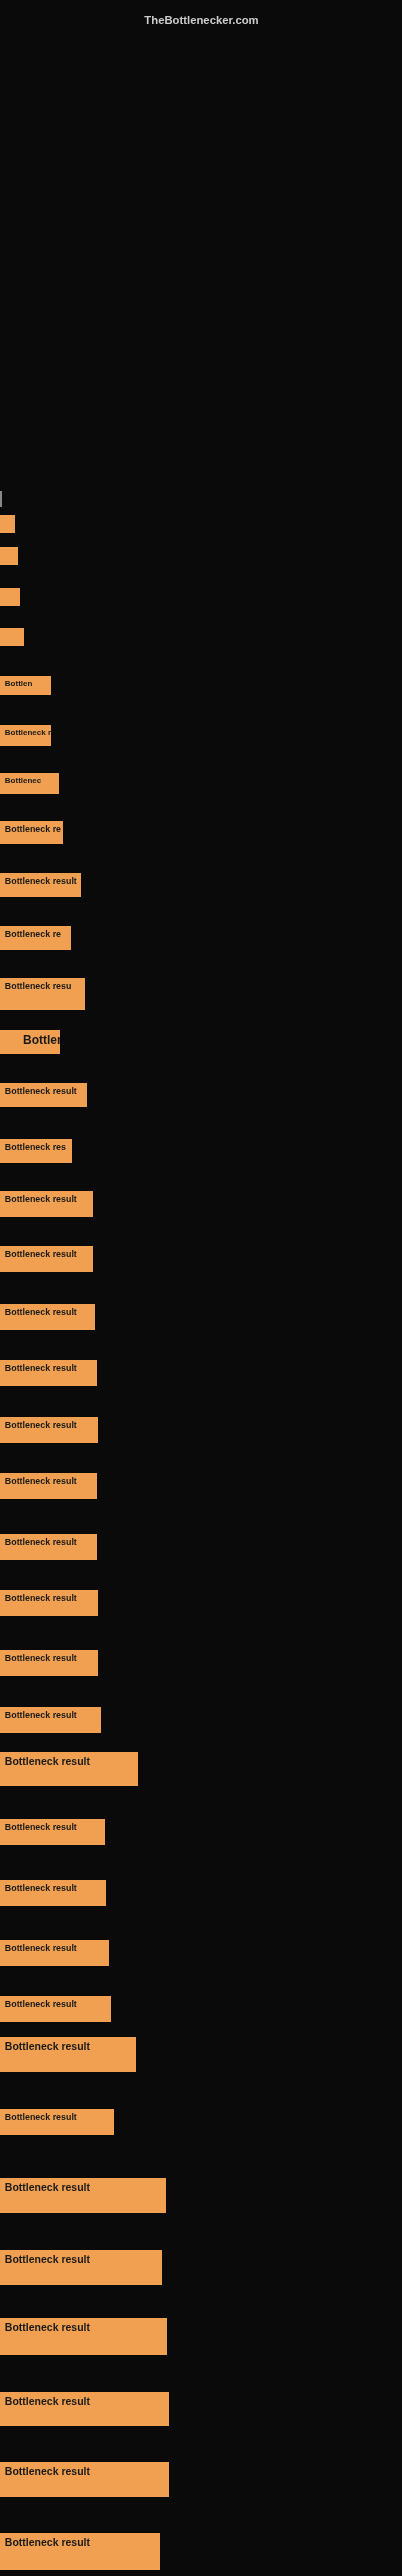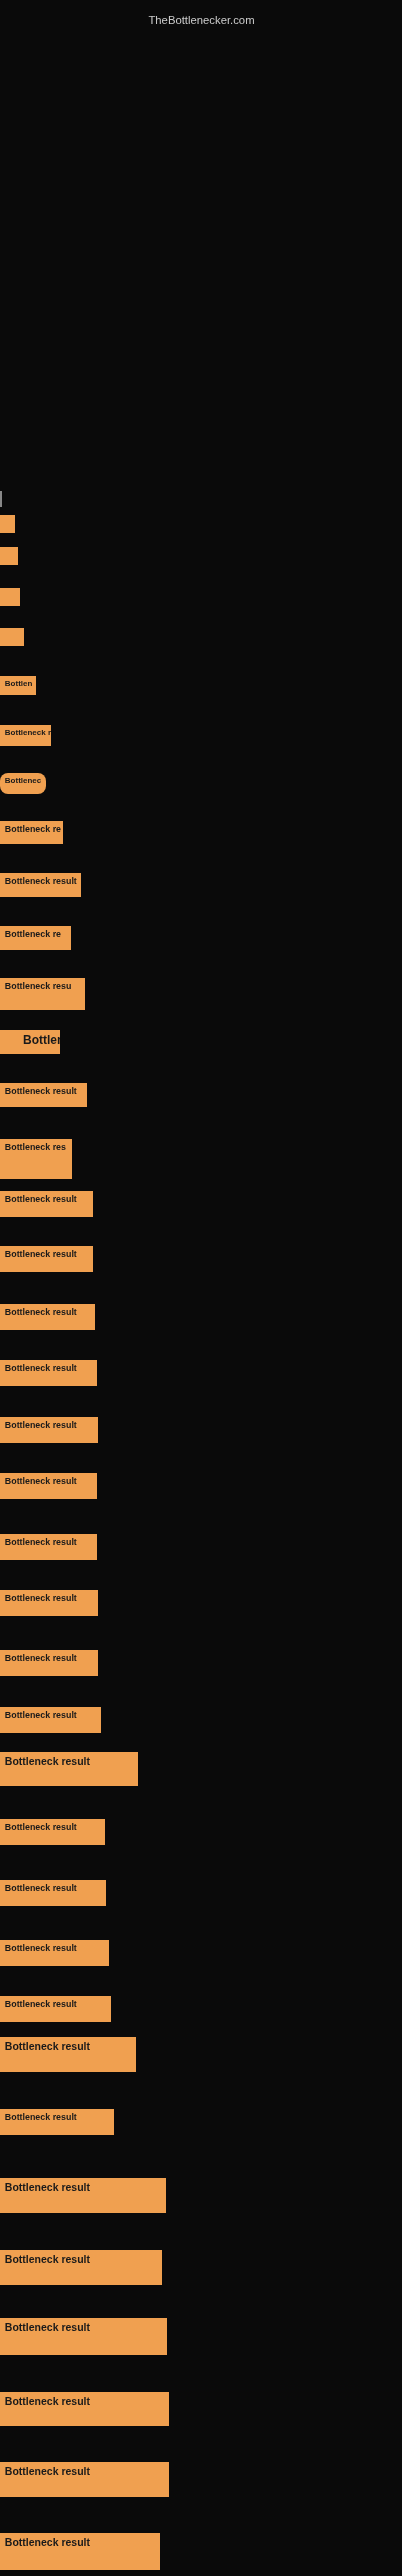--- a/index.html
+++ b/index.html
@@ -18,49 +18,50 @@
 
     .site-title {
       color: #cccccc;
       font-size: 11.3px;
       text-align: center;
       padding: 8px;
       position: absolute;
       top: 6.4px;
       left: 0;
       right: 0;
+      font-weight: bold;
     }
 
     .bottleneck-bar {
       background-color: #f0a050;
       color: #1a1a1a;
       font-size: 8.9px;
       font-weight: bold;
       padding: 3.2px 4.8px;
       display: inline-block;
       white-space: nowrap;
       overflow: hidden;
       position: absolute;
       left: 0;
     }
 
     .bar-1  { top: 515px;  width: 14.5px;  height: 17.7px; font-size: 7.2px; }
     .bar-2  { top: 547px;  width: 17.7px;  height: 17.7px; font-size: 7.2px; }
     .bar-3  { top: 588px;  width: 20px;  height: 17.7px; font-size: 7.2px; }
     .bar-4  { top: 628px;  width: 24px;  height: 17.7px; font-size: 7.2px; }
-    .bar-5  { top: 676px;  width: 36px;  height: 19.3px; font-size: 8px; }
+    .bar-5  { top: 676px;  width: 51px;  height: 19.3px; font-size: 8px; }
     .bar-6  { top: 725px;  width: 51px;  height: 21px; font-size: 8px; }
-    .bar-7  { top: 773px;  width: 46px;  height: 21px; font-size: 8px; border-radius: 8px; }
+    .bar-7  { top: 773px;  width: 59px;  height: 21px; font-size: 8px; }
     .bar-8  { top: 821px; width: 63px;  height: 22.5px; font-size: 8.9px; }
     .bar-9  { top: 873px; width: 81px; height: 24px; font-size: 8.9px; }
     .bar-10 { top: 926px; width: 71px;  height: 24px; font-size: 8.9px; }
     .bar-11 { top: 978px; width: 85px; height: 32px; font-size: 8.9px; }
     .bar-12 { top: 1030px; width: 60px;  height: 24px; font-size: 12px; padding-left: 23px; }
     .bar-13 { top: 1083px; width: 87px; height: 24px; font-size: 8.9px; }
-    .bar-14 { top: 1139px; width: 72px;  height: 40px; font-size: 8.9px; }
+    .bar-14 { top: 1139px; width: 72px;  height: 24px; font-size: 8.9px; }
     .bar-15 { top: 1191px; width: 93px; height: 26px; font-size: 8.9px; }
     .bar-16 { top: 1246px; width: 93px; height: 26px; font-size: 8.9px; }
     .bar-17 { top: 1304px; width: 95px; height: 26px; font-size: 8.9px; }
     .bar-18 { top: 1360px; width: 97px; height: 26px; font-size: 8.9px; }
     .bar-19 { top: 1417px; width: 98px; height: 26px; font-size: 8.9px; }
     .bar-20 { top: 1473px; width: 97px; height: 26px; font-size: 8.9px; }
     .bar-21 { top: 1534px; width: 97px; height: 26px; font-size: 8.9px; }
     .bar-22 { top: 1590px; width: 98px; height: 26px; font-size: 8.9px; }
     .bar-23 { top: 1650px; width: 98px; height: 26px; font-size: 8.9px; }
     .bar-24 { top: 1707px; width: 101px; height: 26px; font-size: 8.9px; }

